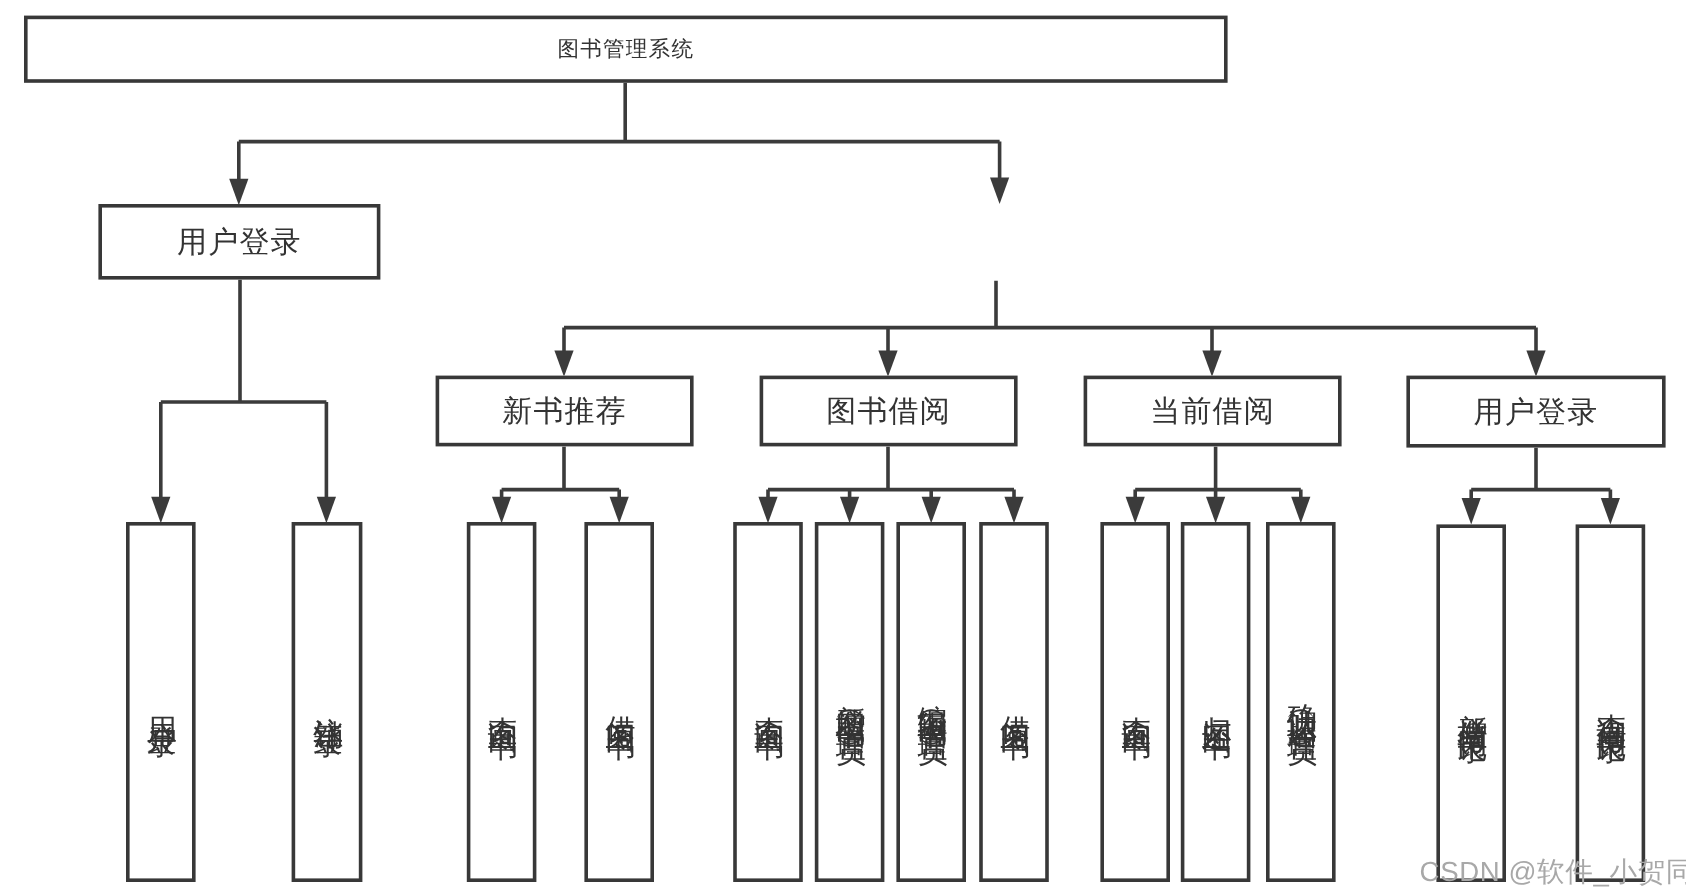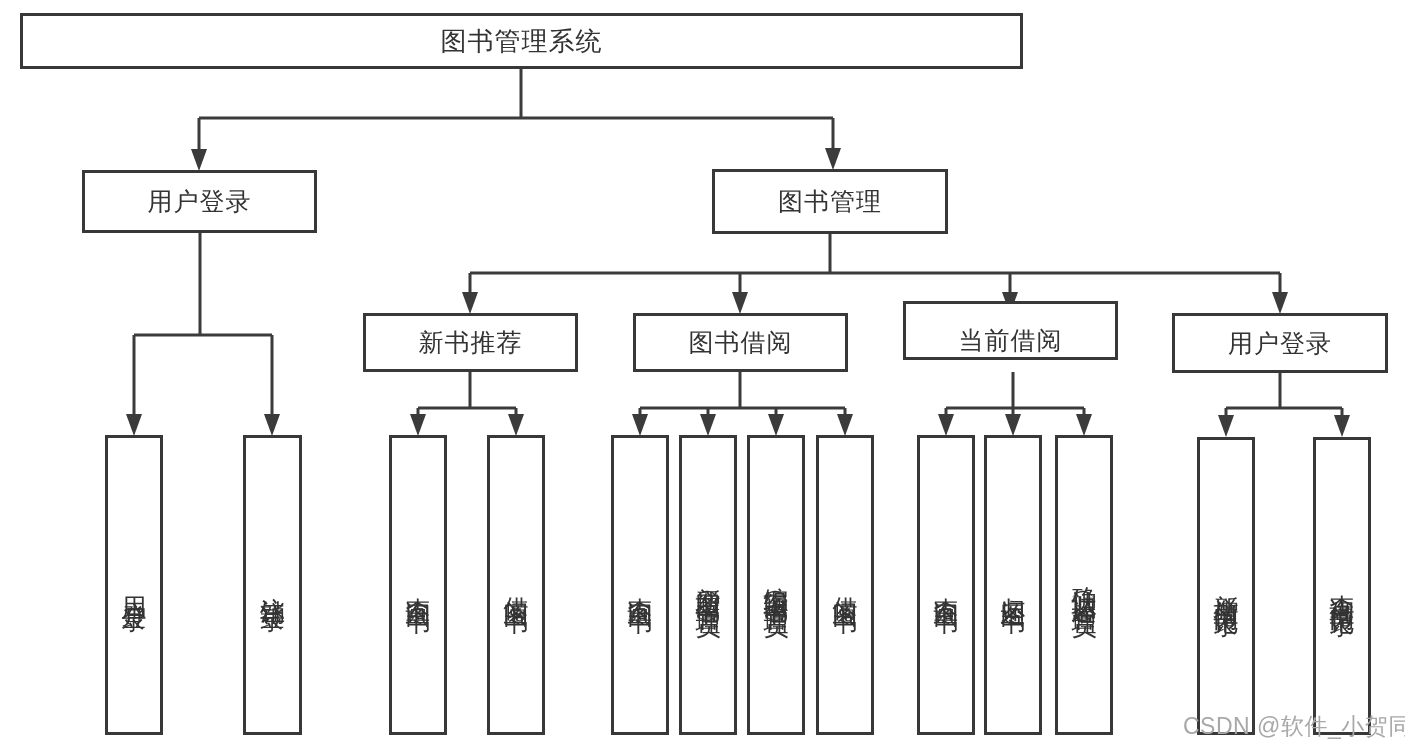--- a/index.html
+++ b/index.html
@@ -25,21 +25,21 @@
     display: flex;
     align-items: center;
     justify-content: center;
     text-align: center;
   }
   .node.header span {
     font-size: 25px;
     letter-spacing: 1px;
     white-space: nowrap;
   }
-  .node.root span { font-size: 26px; }
+  .node.root span { font-size: 18px; }
   .node.leaf span {
     writing-mode: vertical-rl;
     text-orientation: upright;
     font-size: 25px;
     letter-spacing: 4px;
     line-height: 1;
   }
   .watermark {
     position: absolute;
     left: 1183px;
@@ -102,31 +102,28 @@
     </g>
   </svg>
 
   <div class="node header root" style="left:20px; top:13px; width:1003px; height:56px;">
     <span>图书管理系统</span>
   </div>
 
   <div class="node header" style="left:82px; top:170px; width:235px; height:63px;">
     <span>用户登录</span>
   </div>
-  <div class="node header" style="left:712px; top:169px; width:236px; height:65px;">
-    <span>图书管理</span>
-  </div>
 
   <div class="node header" style="left:363px; top:313px; width:215px; height:59px;">
     <span>新书推荐</span>
   </div>
   <div class="node header" style="left:633px; top:313px; width:215px; height:59px;">
     <span>图书借阅</span>
   </div>
-  <div class="node header" style="left:903px; top:301px; width:215px; height:59px;align-items:flex-end;">
+  <div class="node header" style="left:903px; top:313px; width:215px; height:59px;">
     <span>当前借阅</span>
   </div>
   <div class="node header" style="left:1172px; top:313px; width:216px; height:60px;">
     <span>用户登录</span>
   </div>
 
   <div class="node leaf" style="left:105px; top:435px; width:58px; height:300px;">
     <span>用户登录</span>
   </div>
   <div class="node leaf" style="left:243px; top:435px; width:59px; height:300px;">

